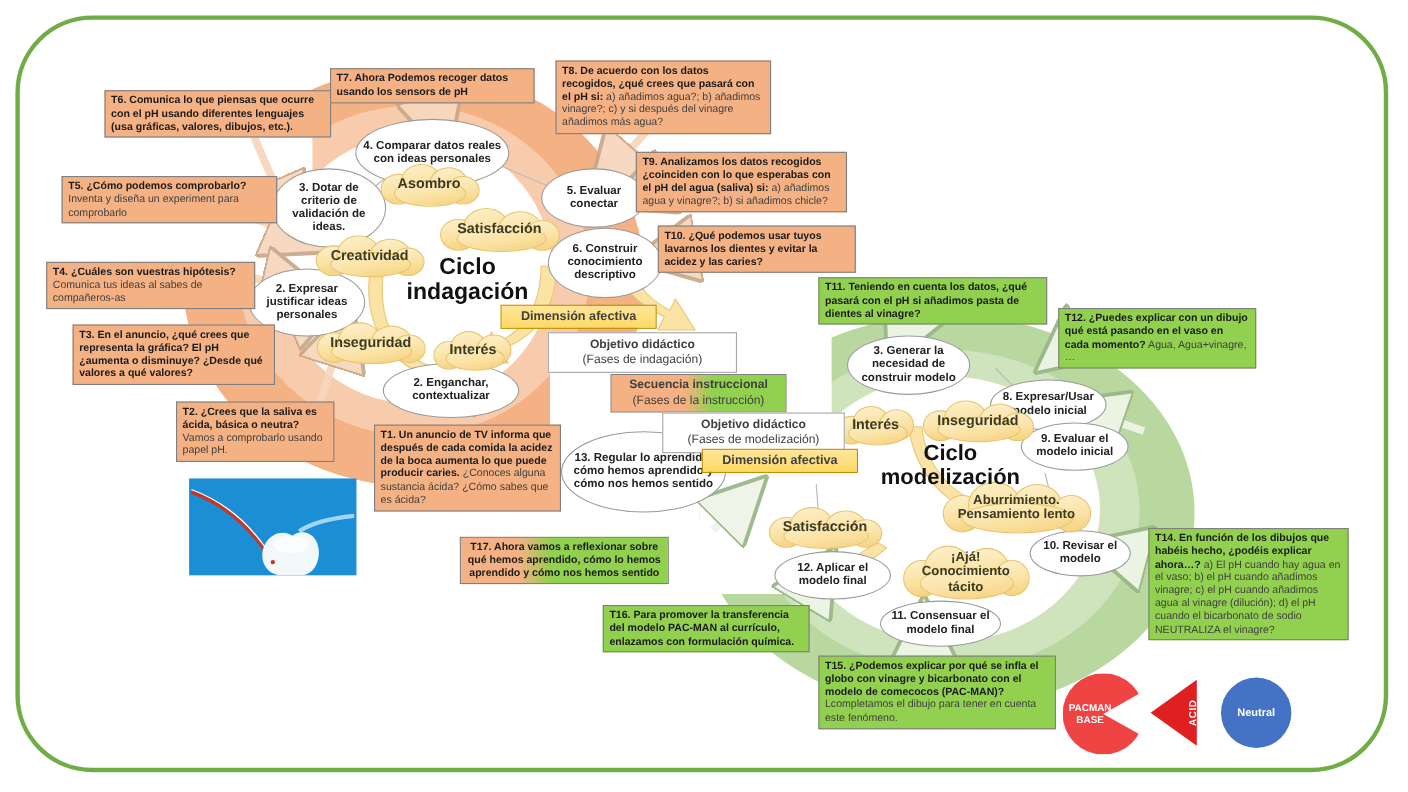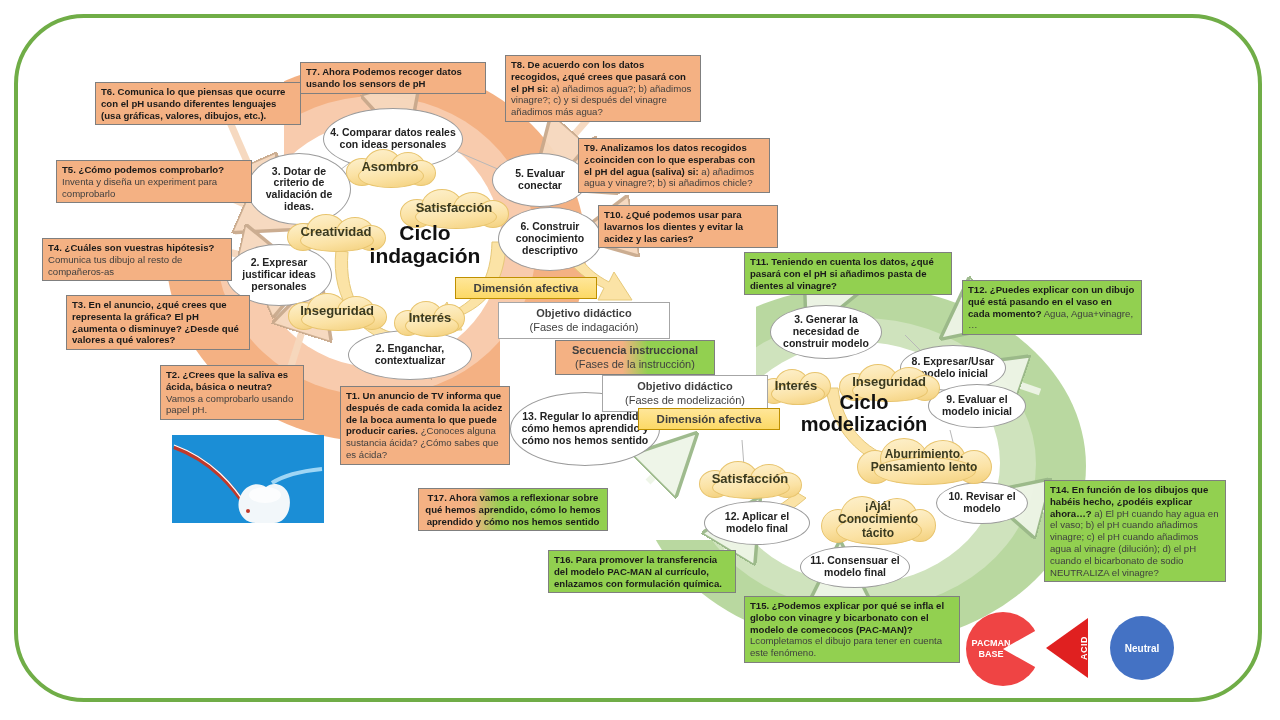--- a/index.html
+++ b/index.html
@@ -44,21 +44,21 @@
   .tbox{position:absolute;box-sizing:border-box;border:1px solid #7f7f7f;
         padding:3px 5px;font-size:9.6px;line-height:1.23;color:#3f3f3f;}
   .tbox b{color:#1a1a1a;}
   .orange{background:#f4b183;}
   .green{background:#92d050;}
   .grad{background:linear-gradient(90deg,#f4b183 0%,#f4b183 42%,#92d050 58%,#92d050 100%);}
   .yellow{background:linear-gradient(180deg,#ffe699 0%,#fcd966 100%);border:1px solid #bf9000;}
   .white{background:#ffffff;border:1px solid #a6a6a6;}
   .ctr{text-align:center;}
 
-  .biglabel{position:absolute;text-align:center;font-weight:bold;color:#111;}
+  .biglabel{position:absolute;text-align:center;font-weight:bold;color:#111;margin-top:10px;}
 
   .photo{position:absolute;left:172px;top:435px;width:152px;height:88px;
          background:#1b8ed6;overflow:hidden;}
 
   
   .pac{position:absolute;width:74px;height:74px;border-radius:50%;background:#ef4444;
        clip-path:polygon(50% 50%, 100% 22%, 100% 0, 0 0, 0 100%, 100% 100%, 100% 78%);
        display:flex;align-items:center;justify-content:center;}
   .pac span{font-size:9px;font-weight:bold;color:#ffffff;text-align:center;
        line-height:1.2;margin-right:12px;}
@@ -303,21 +303,21 @@
     <span></span>
   </div>
 
   <div class="tbox orange" style="left:56px;top:160px;width:196px;">
     <b>T5. ¿Cómo podemos comprobarlo?</b>
     <span>Inventa y diseña un experiment para comprobarlo</span>
   </div>
 
   <div class="tbox orange" style="left:42px;top:238px;width:190px;">
     <b>T4. ¿Cuáles son vuestras hipótesis?</b>
-    <span>Comunica tus dibujo al resto de compañeros-as</span>
+    <span>Comunica tus ideas al sabes de compañeros-as</span>
   </div>
 
   <div class="tbox orange" style="left:66px;top:295px;width:184px;">
     <b>T3. En el anuncio, ¿qué crees que representa la gráfica? El pH ¿aumenta o disminuye? ¿Desde qué valores a qué valores?</b>
     <span></span>
   </div>
 
   <div class="tbox orange" style="left:160px;top:365px;width:144px;">
     <b>T2. ¿Crees que la saliva es ácida, básica o neutra?</b>
     <span>Vamos a comprobarlo usando papel pH.</span>
@@ -337,21 +337,21 @@
     <b>T8. De acuerdo con los datos recogidos, ¿qué crees que pasará con el pH si:</b>
     <span>a) añadimos agua?; b) añadimos vinagre?; c) y si después del vinagre añadimos más agua?</span>
   </div>
 
   <div class="tbox orange" style="left:578px;top:138px;width:192px;">
     <b>T9. Analizamos los datos recogidos ¿coinciden con lo que esperabas con el pH del agua (saliva) si:</b>
     <span>a) añadimos agua y vinagre?; b) si añadimos chicle?</span>
   </div>
 
   <div class="tbox orange" style="left:598px;top:205px;width:180px;">
-    <b>T10. ¿Qué podemos usar para lavarnos los dientes y evitar la acidez y las caries?</b>
+    <b>T10. ¿Qué podemos usar tuyos lavarnos los dientes y evitar la acidez y las caries?</b>
     <span></span>
   </div>
 
   <div class="tbox green" style="left:744px;top:252px;width:208px;">
     <b>T11. Teniendo en cuenta los datos, ¿qué pasará con el pH si añadimos pasta de dientes al vinagre?</b>
     <span></span>
   </div>
 
   <div class="tbox green" style="left:962px;top:280px;width:180px;">
     <b>T12. ¿Puedes explicar con un dibujo qué está pasando en el vaso en cada momento?</b>

